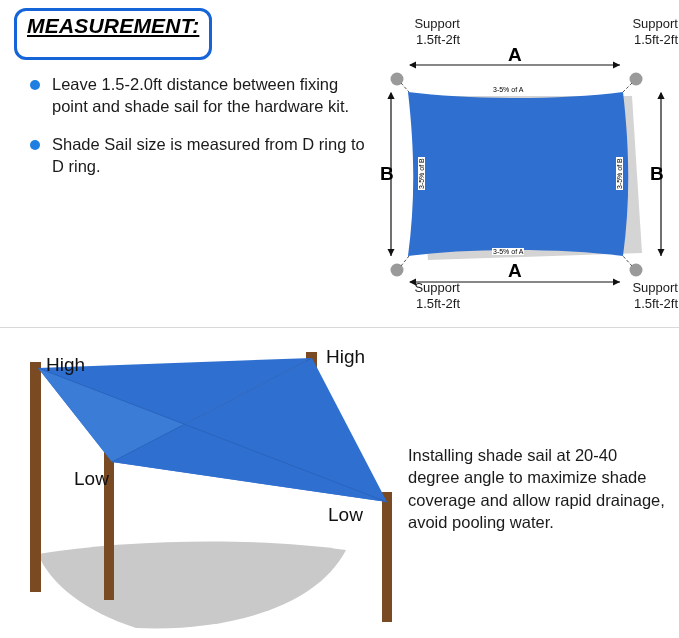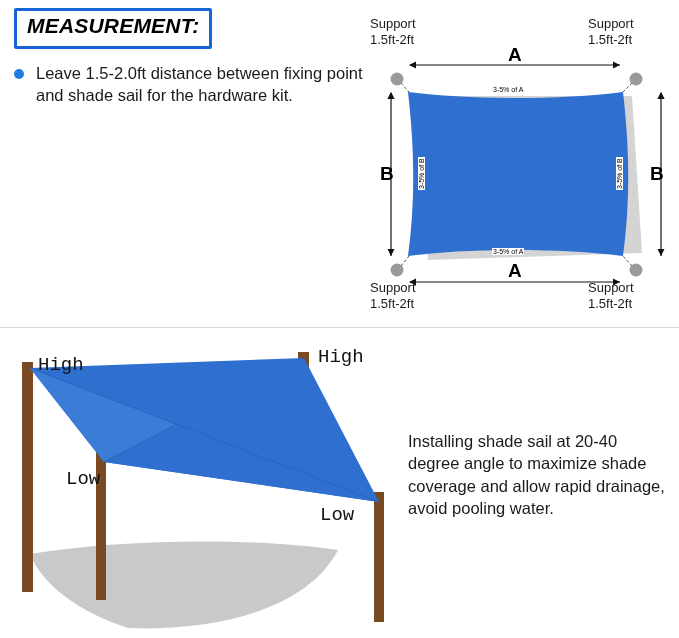--- a/index.html
+++ b/index.html
@@ -16,34 +16,35 @@
     overflow: hidden;
   }
   .panel {
     position: absolute;
   }
 
   
   .headline {
     display: inline-block;
     border: 3px solid #1565d8;
-    border-radius: 2px;
-    padding: 3px 10px 8px 10px;
+    border-radius: 12px;
+    padding: 3px 10px 19px 10px;
     font-size: 21px;
     font-weight: bold;
     font-style: italic;
     color: #000000;
     letter-spacing: 0.2px;
     white-space: nowrap;
+    text-decoration: underline;
   }
 
   
   ul.bullets {
     list-style: none;
-    margin: 0;
+    margin: 16px;
     padding: 0;
   }
   ul.bullets li {
     position: relative;
     padding-left: 22px;
     margin-bottom: 16px;
     font-size: 16.5px;
     line-height: 1.33;
     color: #1b1b1b;
   }
@@ -62,21 +63,21 @@
     left: 380px;
     top: 8px;
     width: 295px;
     height: 315px;
   }
   .diag-label {
     position: absolute;
     font-size: 13px;
     line-height: 1.2;
     color: #1b1b1b;
-    text-align: left;
+    text-align: right;
     white-space: nowrap;
   }
   .dim-letter {
     position: absolute;
     font-size: 19px;
     font-weight: bold;
     color: #000;
   }
   .tol {
     position: absolute;
@@ -90,20 +91,21 @@
     transform-origin: left top;
   }
 
   
   #install-panel {
     left: 408px;
     top: 430px;
     width: 262px;
   }
   #install-text {
+    margin-top: 14px;
     font-size: 16.5px;
     line-height: 1.35;
     color: #1b1b1b;
   }
 
   
   #divider {
     position: absolute;
     left: 0;
     top: 327px;
@@ -120,20 +122,21 @@
     white-space: nowrap;
   }
 </style>
 </head>
 <body>
 
 <div class="panel" id="measurement-panel" style="left:14px; top:8px; width:370px;">
   <div class="headline">MEASUREMENT:</div>
   <ul class="bullets" style="margin-top:14px;">
     <li><span class="dot"></span><span>Leave 1.5-2.0ft distance between fixing point and shade sail for the hardware kit.</span></li>
+    <li><span class="dot"></span><span>Shade Sail size is measured from D ring to D ring.</span></li>
   </ul>
 </div>
 
 <div class="panel" id="measure-diagram">
 
   <svg width="295" height="315" viewBox="0 0 295 315" style="position:absolute;left:0;top:0;">
 
     <path d="M 33 88 L 252 88 L 262 245 L 48 252 Z" fill="#d4d4d4"></path>
 
     <path d="M 28 84
@@ -193,21 +196,21 @@
   <div class="dim-letter" style="left:270px; top:155px;">B</div>
 
   <div class="tol" style="left:112px; top:78px;">3-5% of A</div>
   <div class="tol" style="left:112px; top:240px;">3-5% of A</div>
   <div class="tol vert" style="left:38px; top:182px;">3-5% of B</div>
   <div class="tol vert" style="left:236px; top:182px;">3-5% of B</div>
 </div>
 
 <div id="divider"></div>
 
-<div class="panel" id="scene" style="left:8px; top:332px; width:410px; height:306px;font-family:Liberation Mono, monospace;">
+<div class="panel" id="scene" style="left:16px; top:332px; width:410px; height:306px;">
   <svg width="410" height="306" viewBox="0 0 410 306" style="position:absolute;left:0;top:0;">
 
     <path d="M 22 222 C 120 206, 250 206, 330 218 C 300 276, 210 300, 120 296 C 70 280, 34 252, 22 222 Z" fill="#c9c9c9"></path>
 
     <rect x="14" y="30" width="11" height="230" fill="#7a4a22"></rect>
     <rect x="290" y="20" width="11" height="120" fill="#7a4a22"></rect>
     <rect x="88" y="118" width="10" height="150" fill="#7a4a22"></rect>
     <rect x="366" y="160" width="10" height="130" fill="#7a4a22"></rect>
 
     <path d="M 22 36 L 296 26 L 96 130 Z" fill="#2f6fd0"></path>

